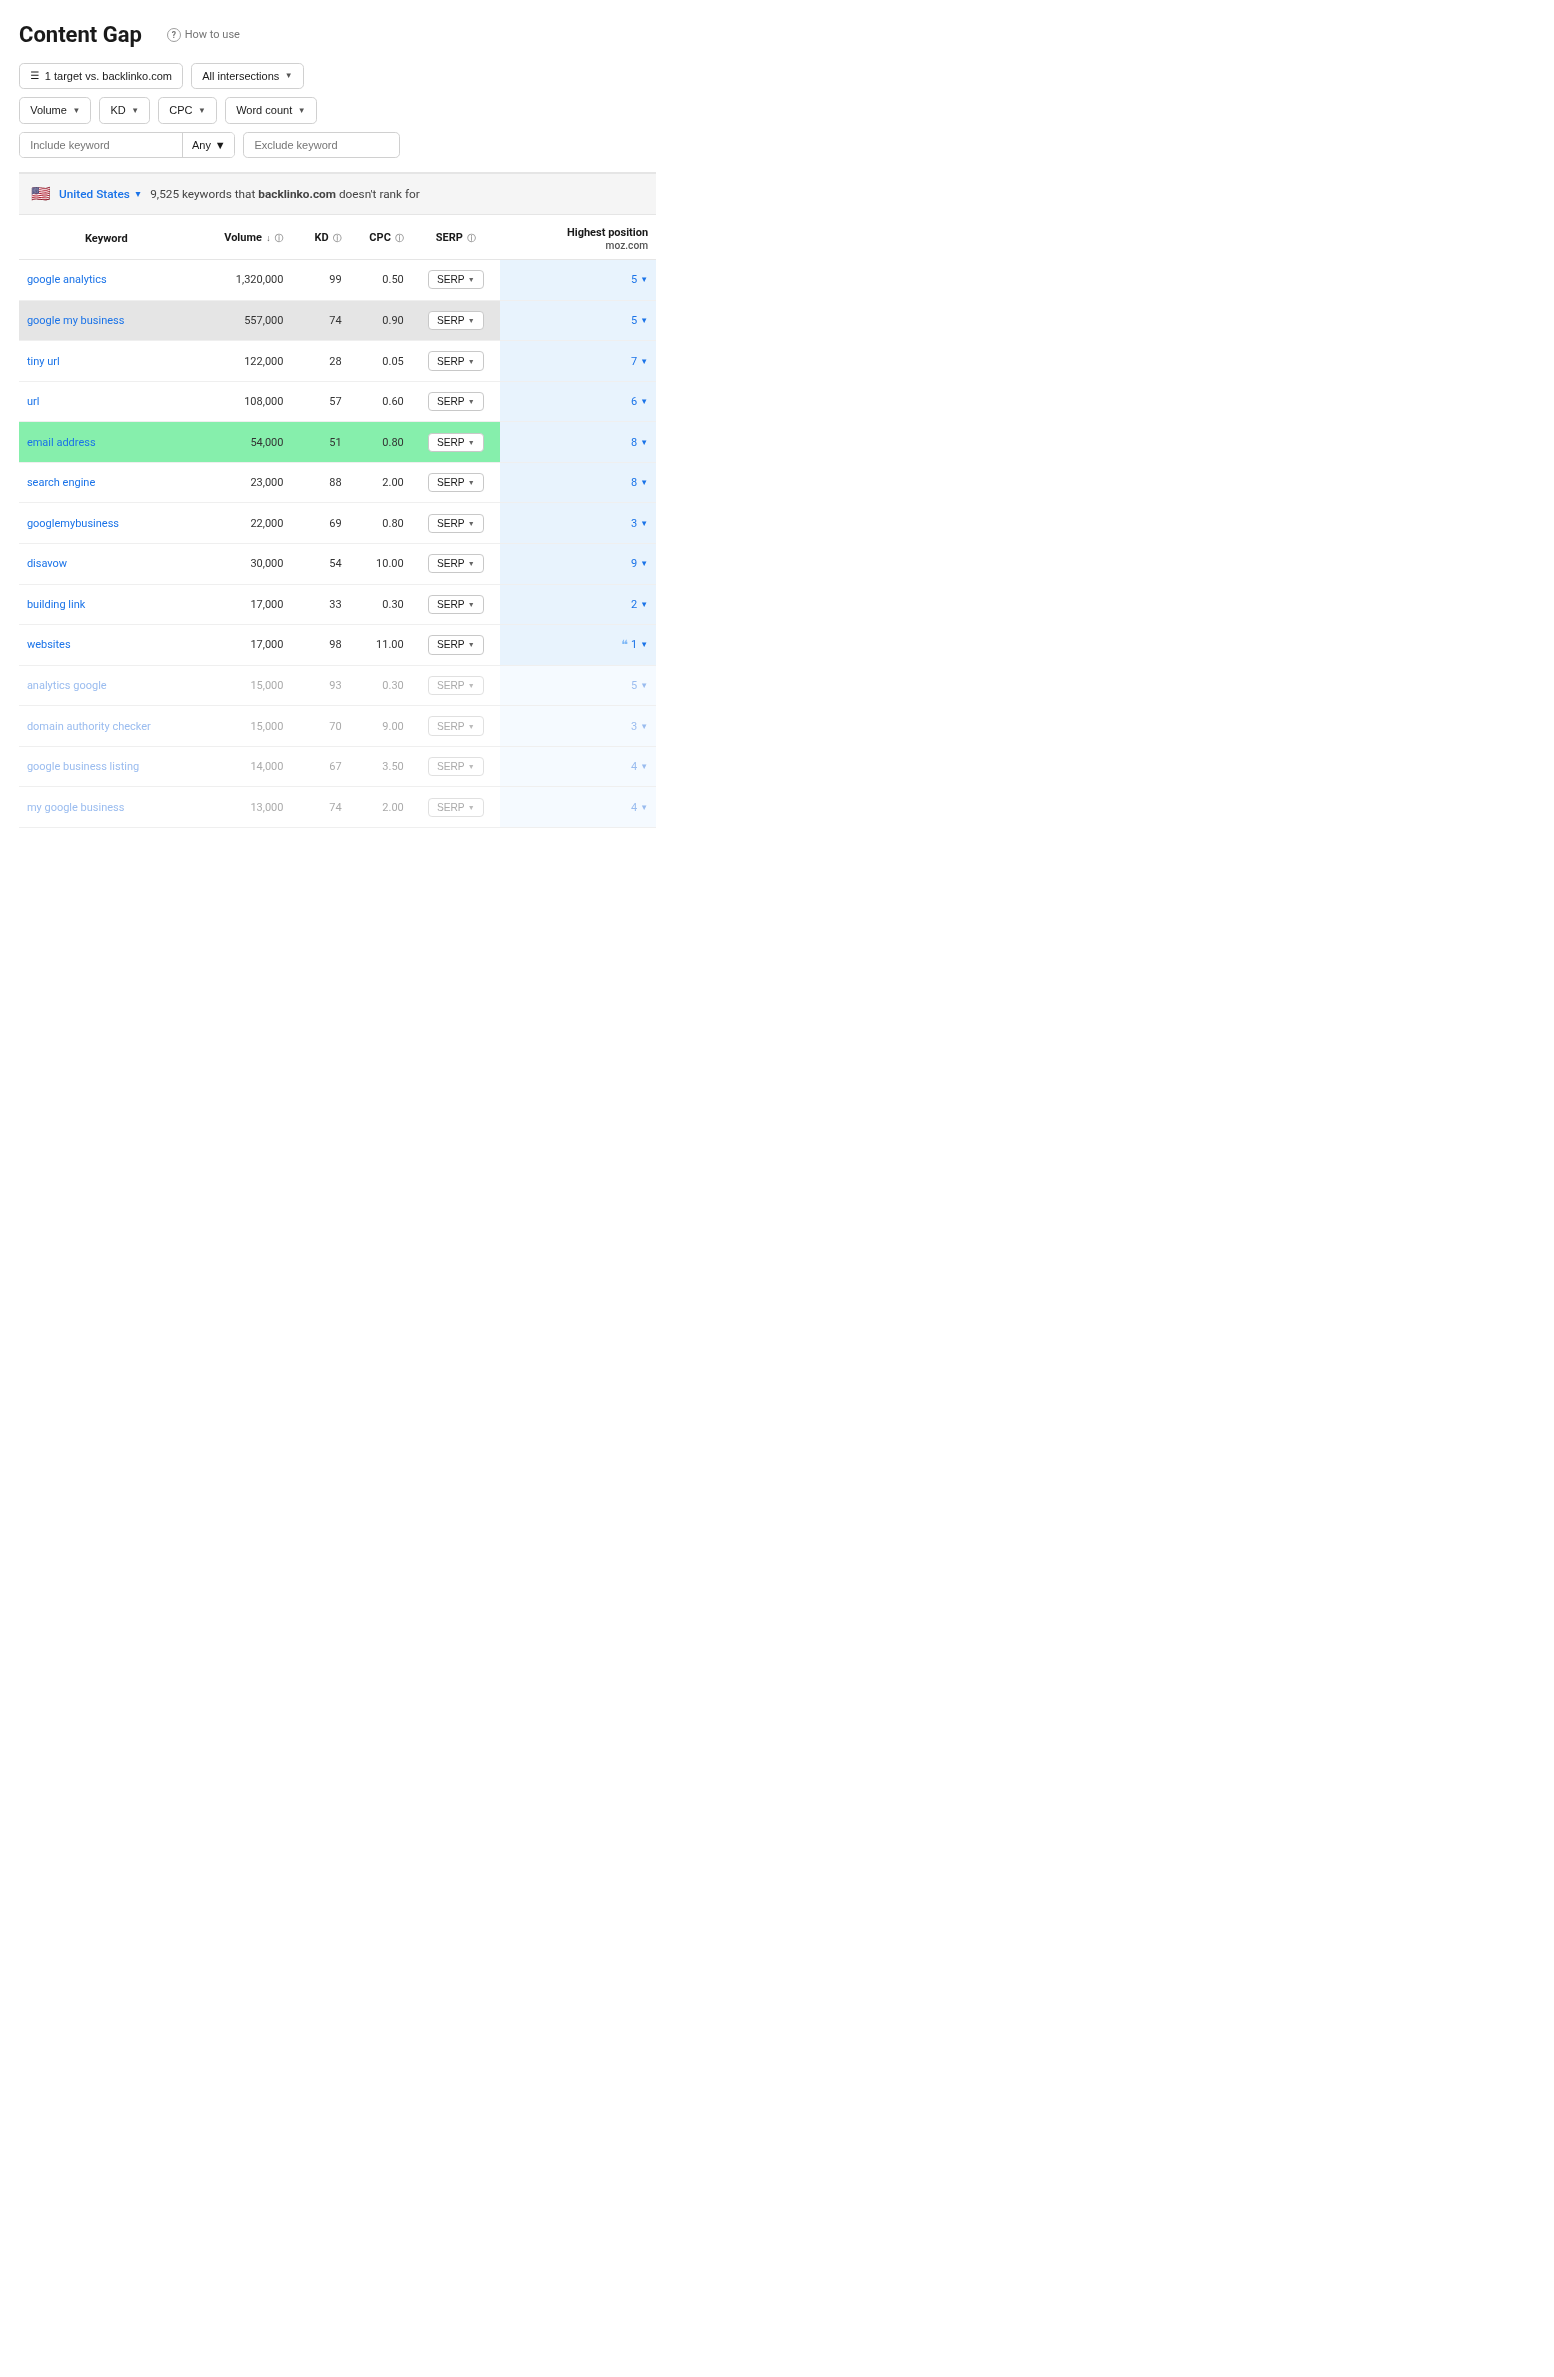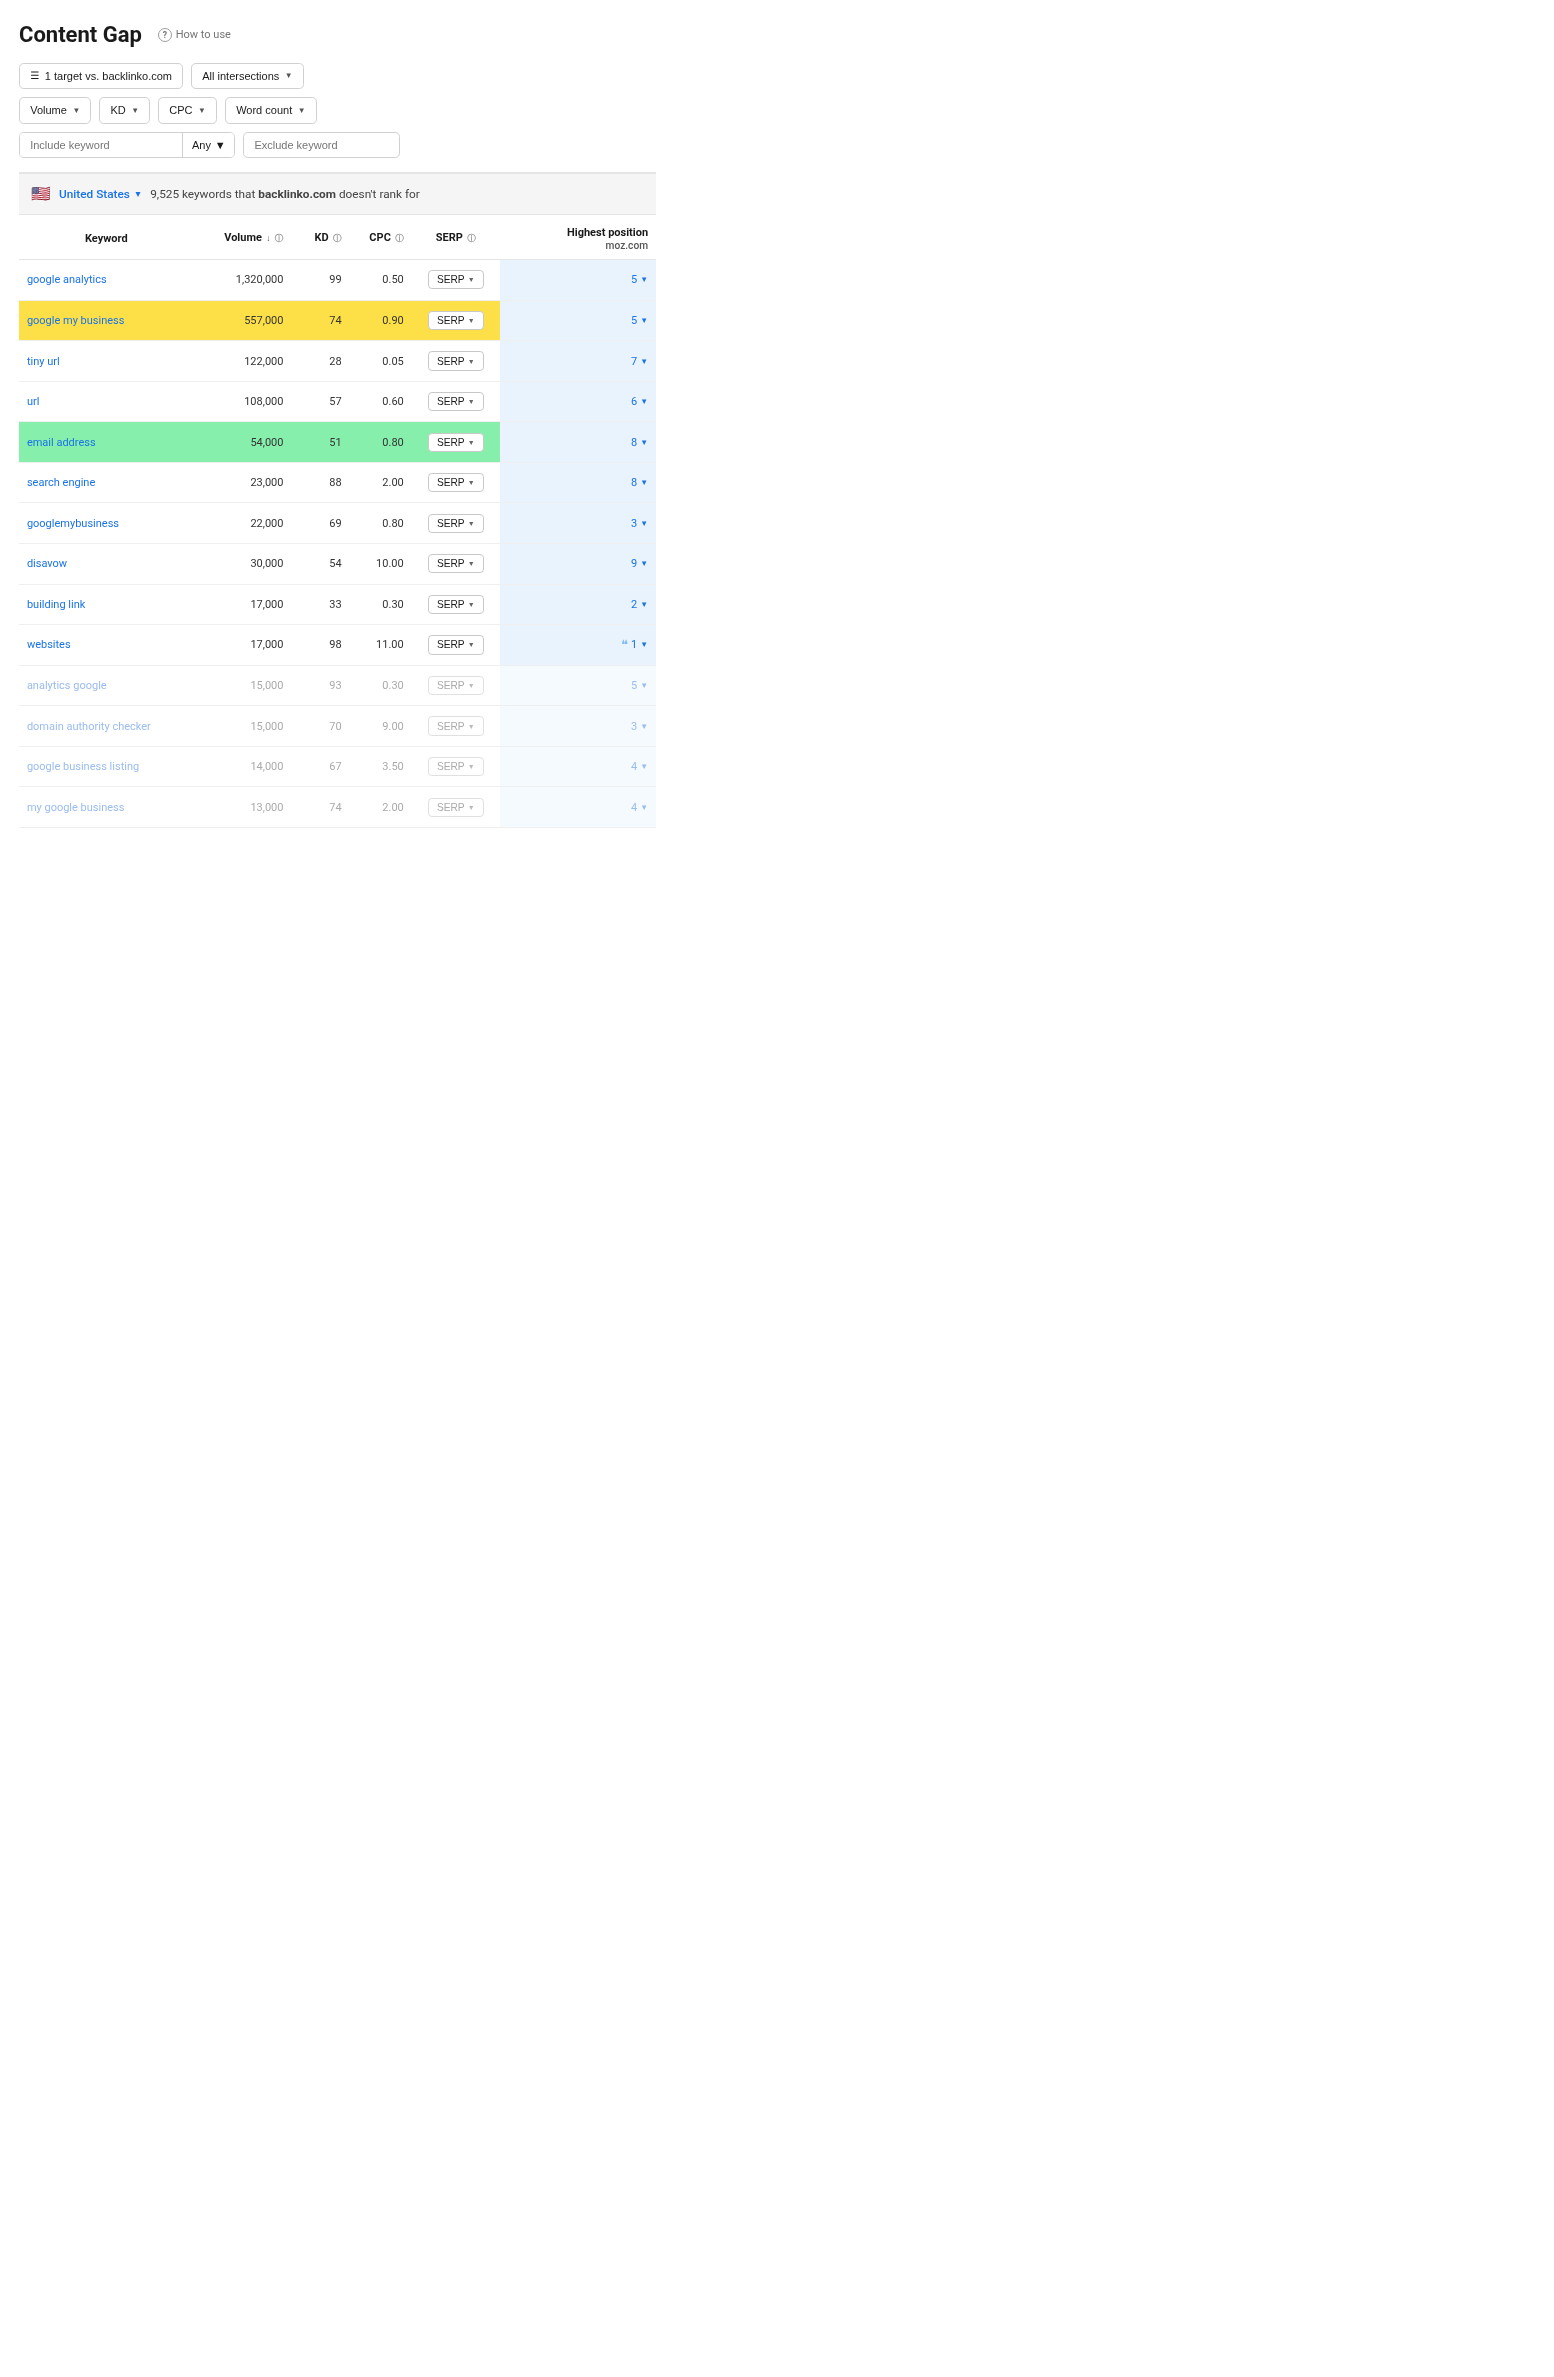--- a/index.html
+++ b/index.html
@@ -12,21 +12,21 @@
     }
 
     .page-container {
       padding: 22px 19px 31px 19px;
     }
 
     
     .header {
       display: flex;
       align-items: center;
-      gap: 16px;
+      gap: 25px;
       margin-bottom: 15.7px;
     }
     .page-title {
       font-size: 22px;
       font-weight: 700;
       color: #1a1a1a;
     }
     .how-to-use {
       display: flex;
       align-items: center;
@@ -379,21 +379,21 @@
                 <span>SERP</span> 
                 <span class="serp-chevron">▼</span>
               </button></td>
             <td class="right" style="background: rgb(232, 243, 253);">
               <div class="position-cell">
                 <a href="#" style="color: rgb(26, 115, 232); text-decoration: none;">5</a>
                 <span class="pos-chevron" style="color: rgb(26, 115, 232);">▼</span>
               </div>
             </td>
           </tr>
-          <tr style="background: #fde047;">
+          <tr style="background: #e5e5e5;">
             <td><a href="#" class="keyword-link">google my business</a></td>
             <td class="right"><span class="num">557,000</span></td>
             <td class="right"><span class="num">74</span></td>
             <td class="right"><span class="num">0.90</span></td>
             <td class="center"><button class="serp-btn">
                 <span>SERP</span> 
                 <span class="serp-chevron">▼</span>
               </button></td>
             <td class="right" style="background: rgb(232, 243, 253);">
               <div class="position-cell">

